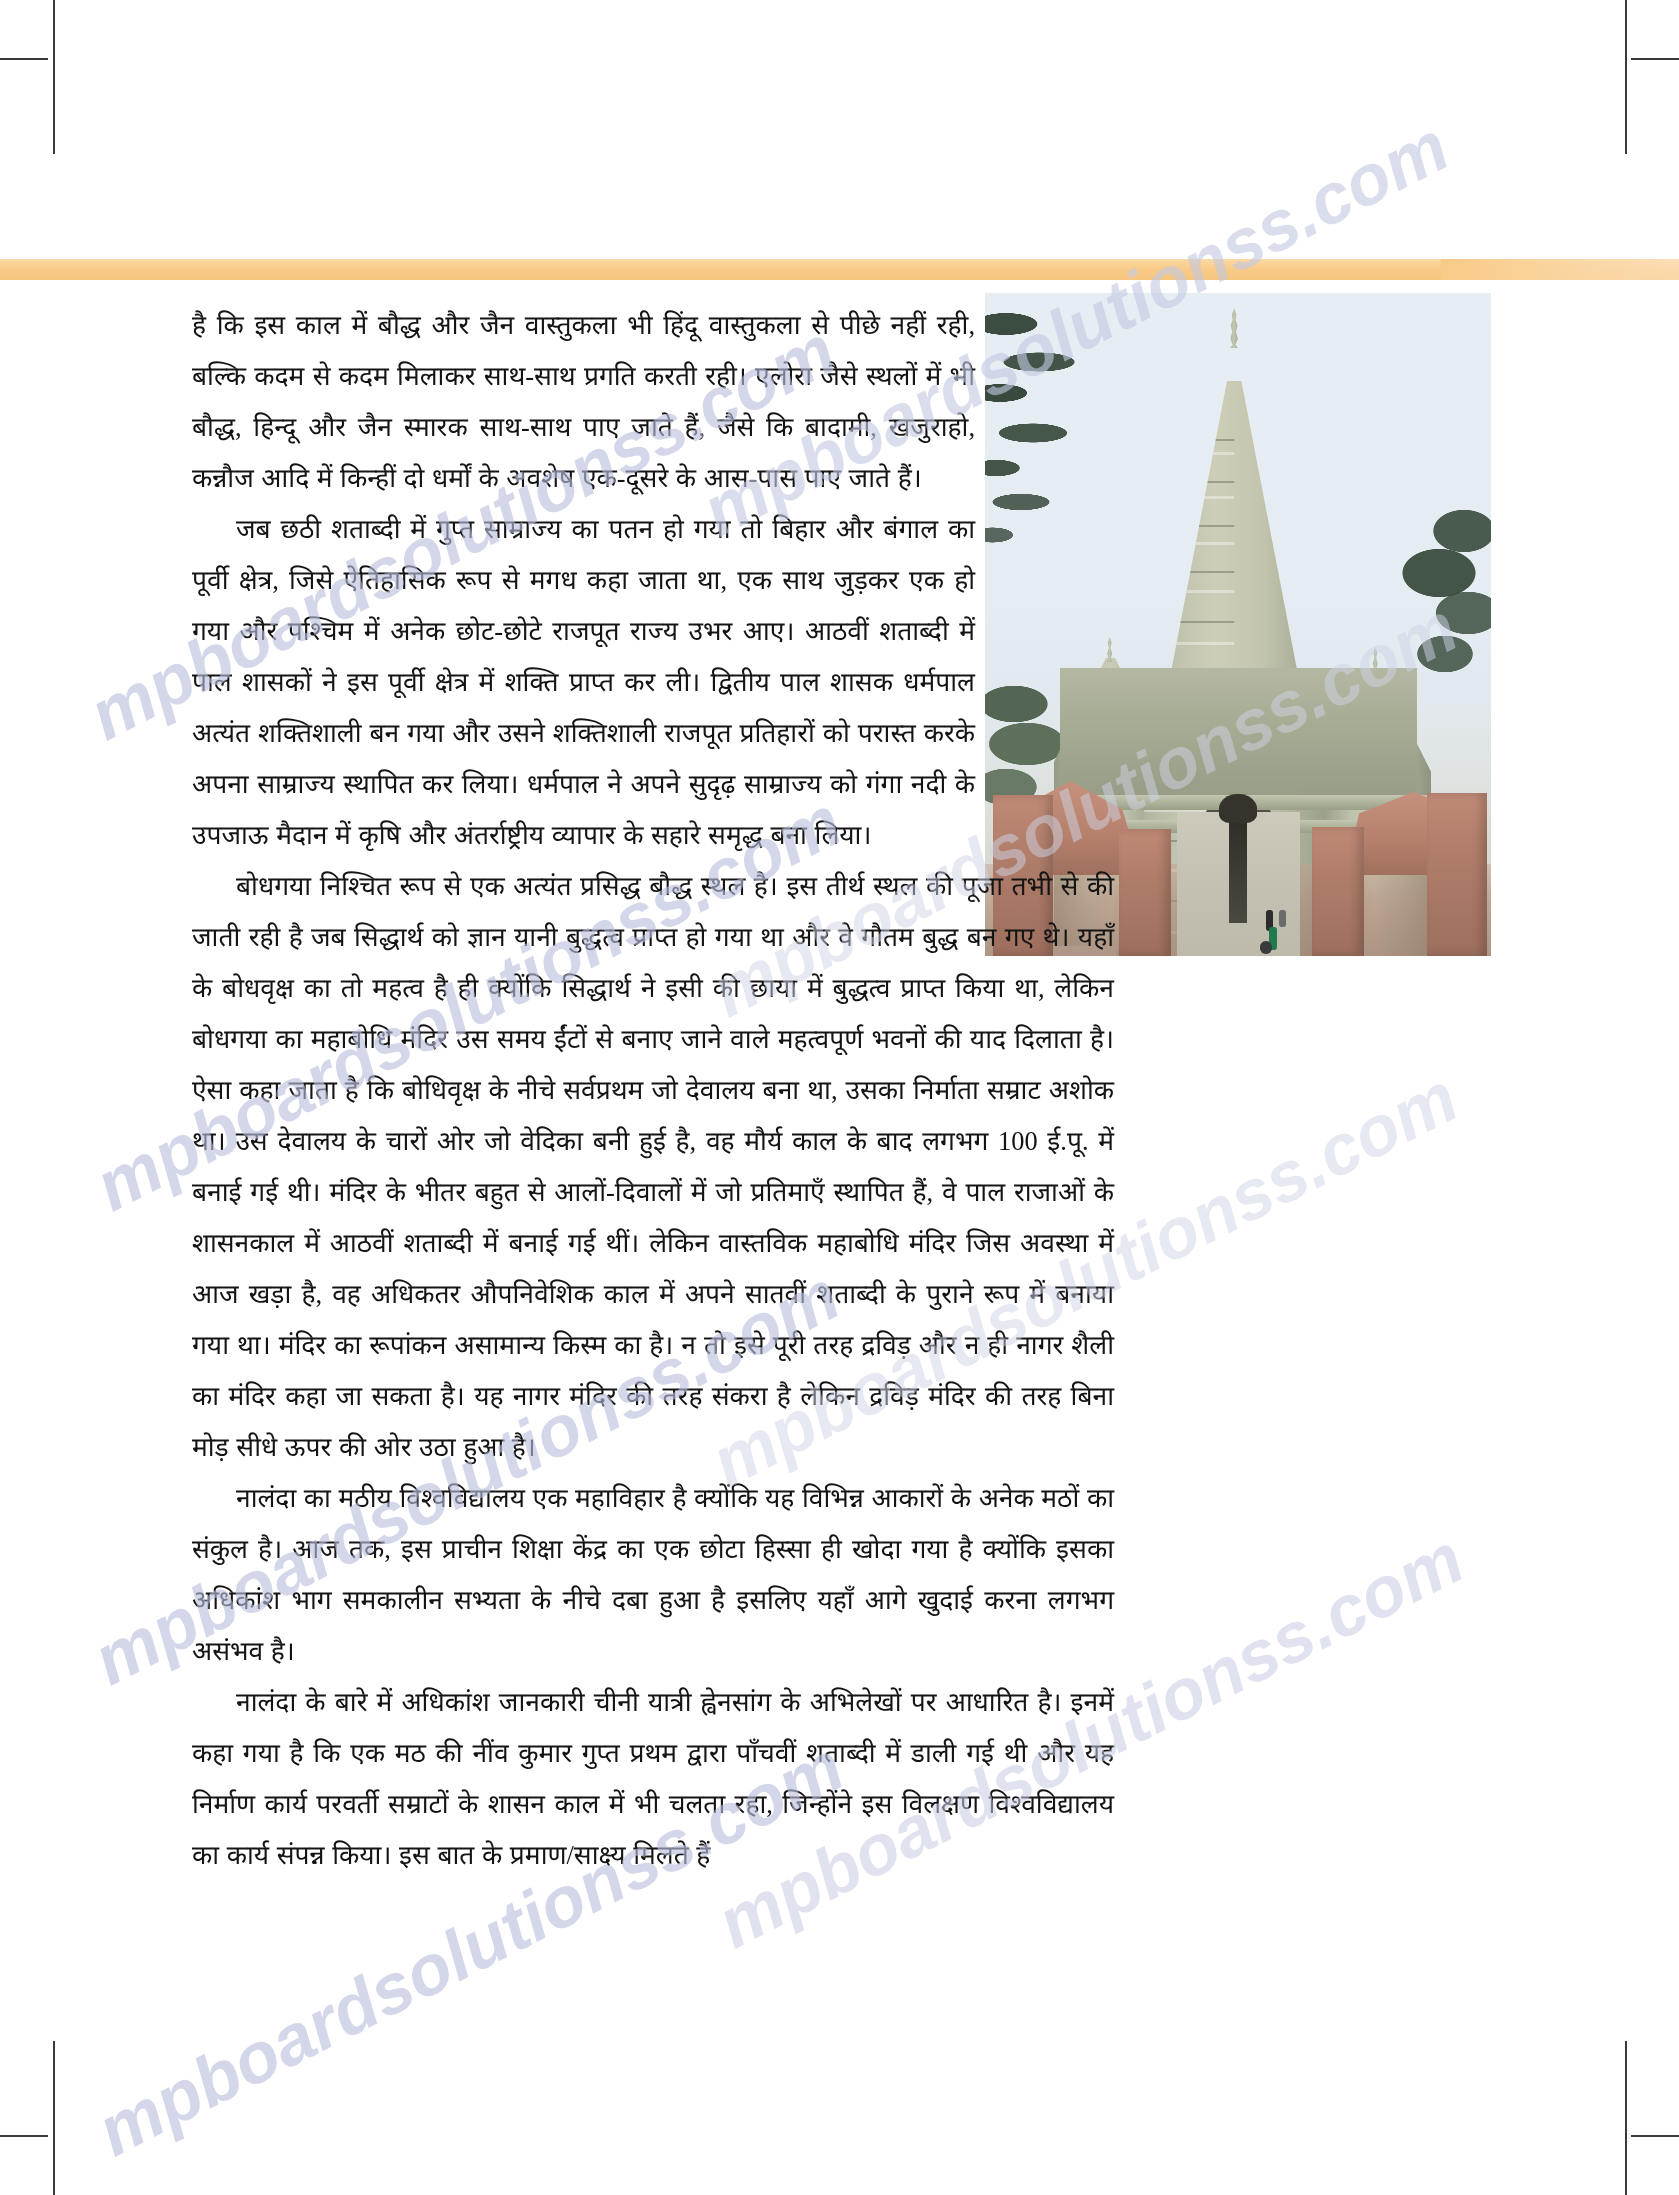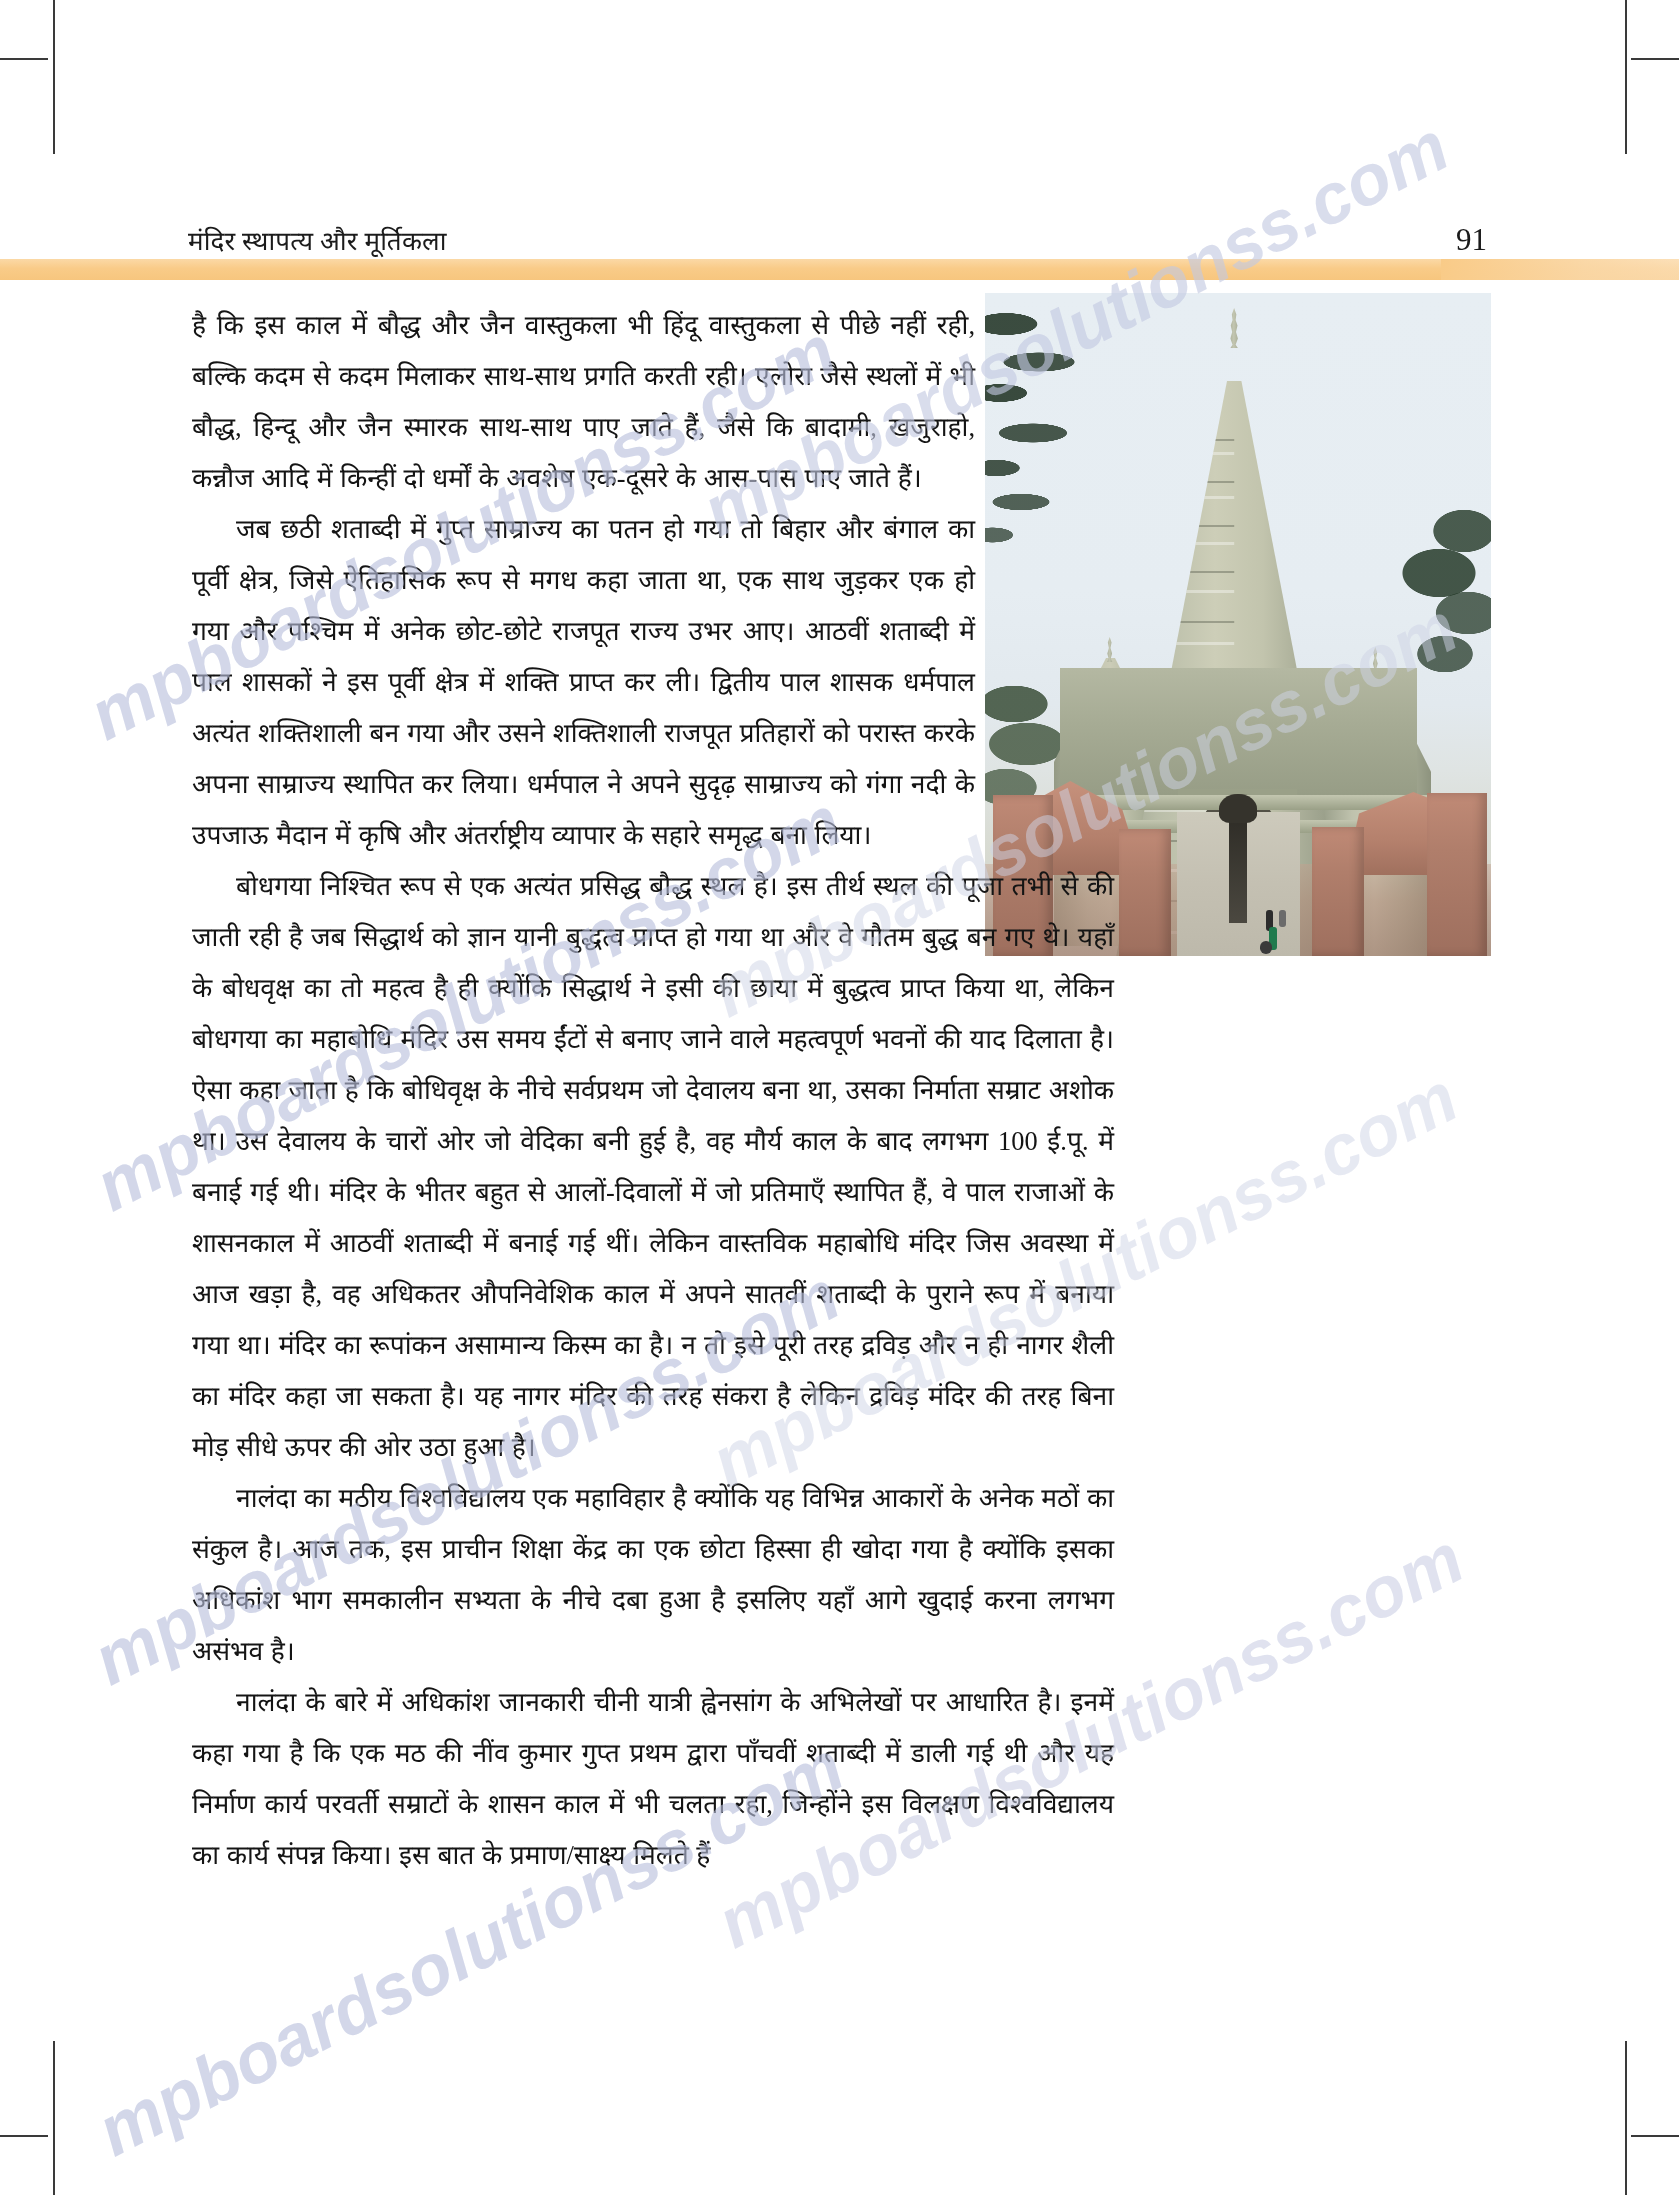--- a/index.html
+++ b/index.html
@@ -227,24 +227,20 @@
 
   <div class="crop v" style="left:53px;top:0px;"></div>
   <div class="crop h" style="left:0px;top:58px;width:48px;"></div>
   <div class="crop v" style="left:1625px;top:0px;"></div>
   <div class="crop h" style="left:1631px;top:58px;width:48px;"></div>
   <div class="crop v" style="left:53px;top:2041px;"></div>
   <div class="crop h" style="left:0px;top:2135px;width:48px;"></div>
   <div class="crop v" style="left:1625px;top:2041px;"></div>
   <div class="crop h" style="left:1631px;top:2135px;width:48px;"></div>
 
-  <div class="header">
-    <div class="header-title">मंदिर स्थापत्य और मूर्तिकला</div>
-    <div class="header-page-number">91</div>
-  </div>
   <div class="rule"></div>
   <div class="rule-fade"></div>
 
   <div class="figure">
     <div class="photo">
       <div class="sky"></div>
 
       <div class="tree-left"></div>
       <div class="tree-right"></div>
       <div class="bush-left"></div>

